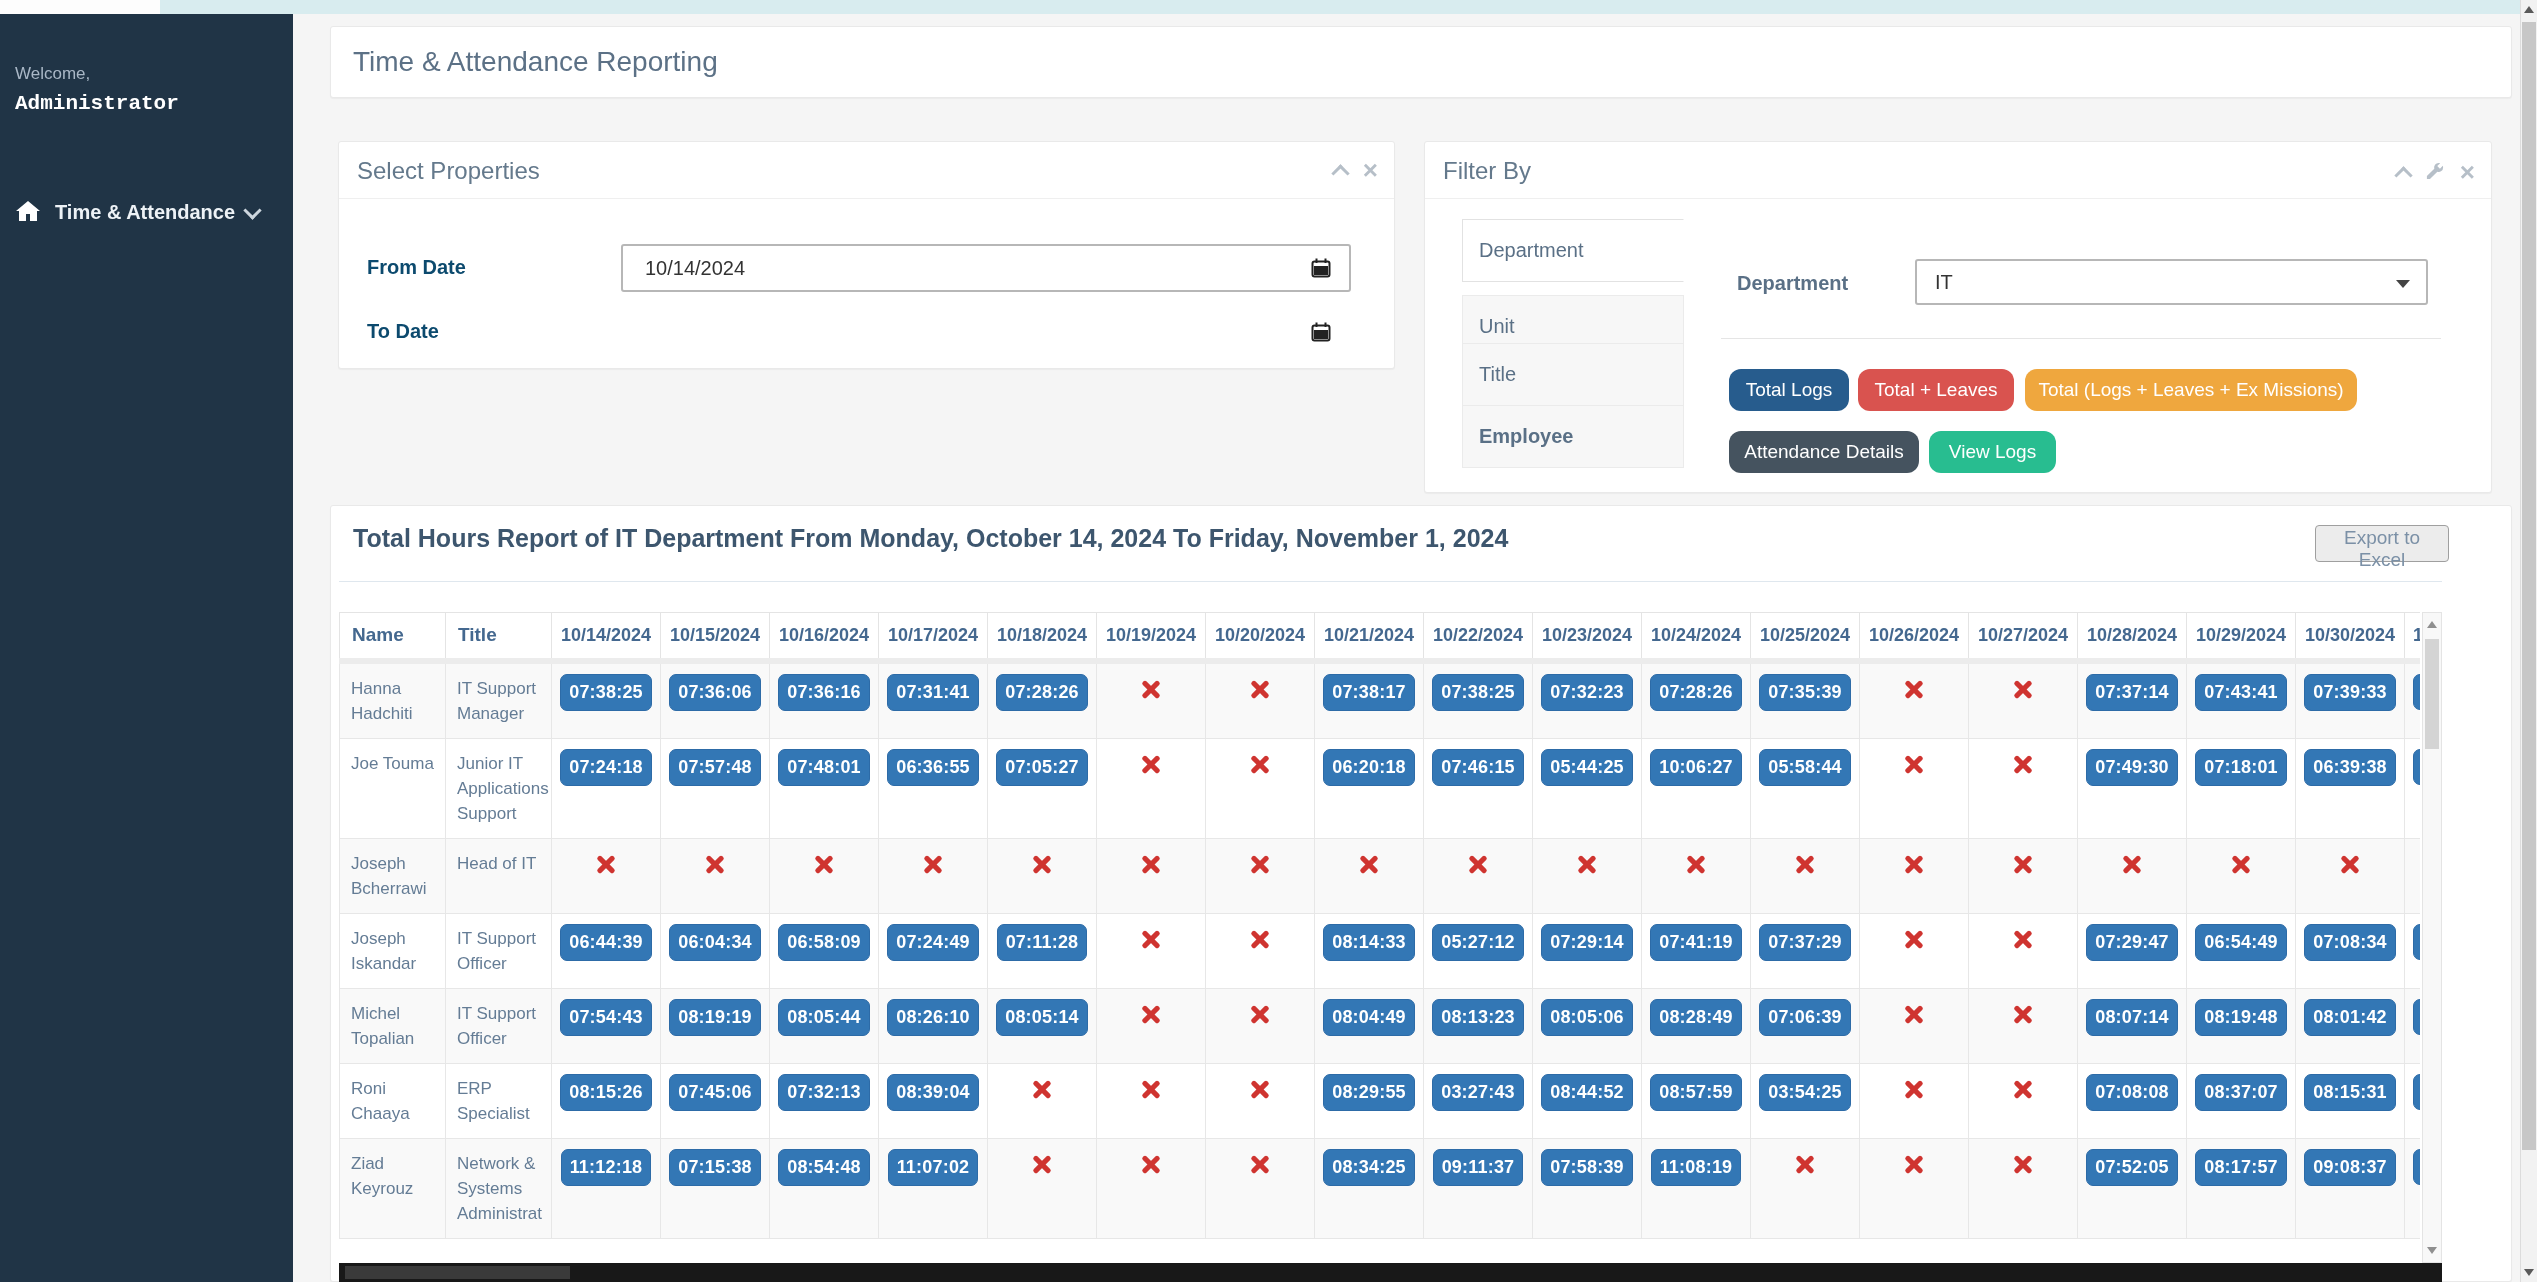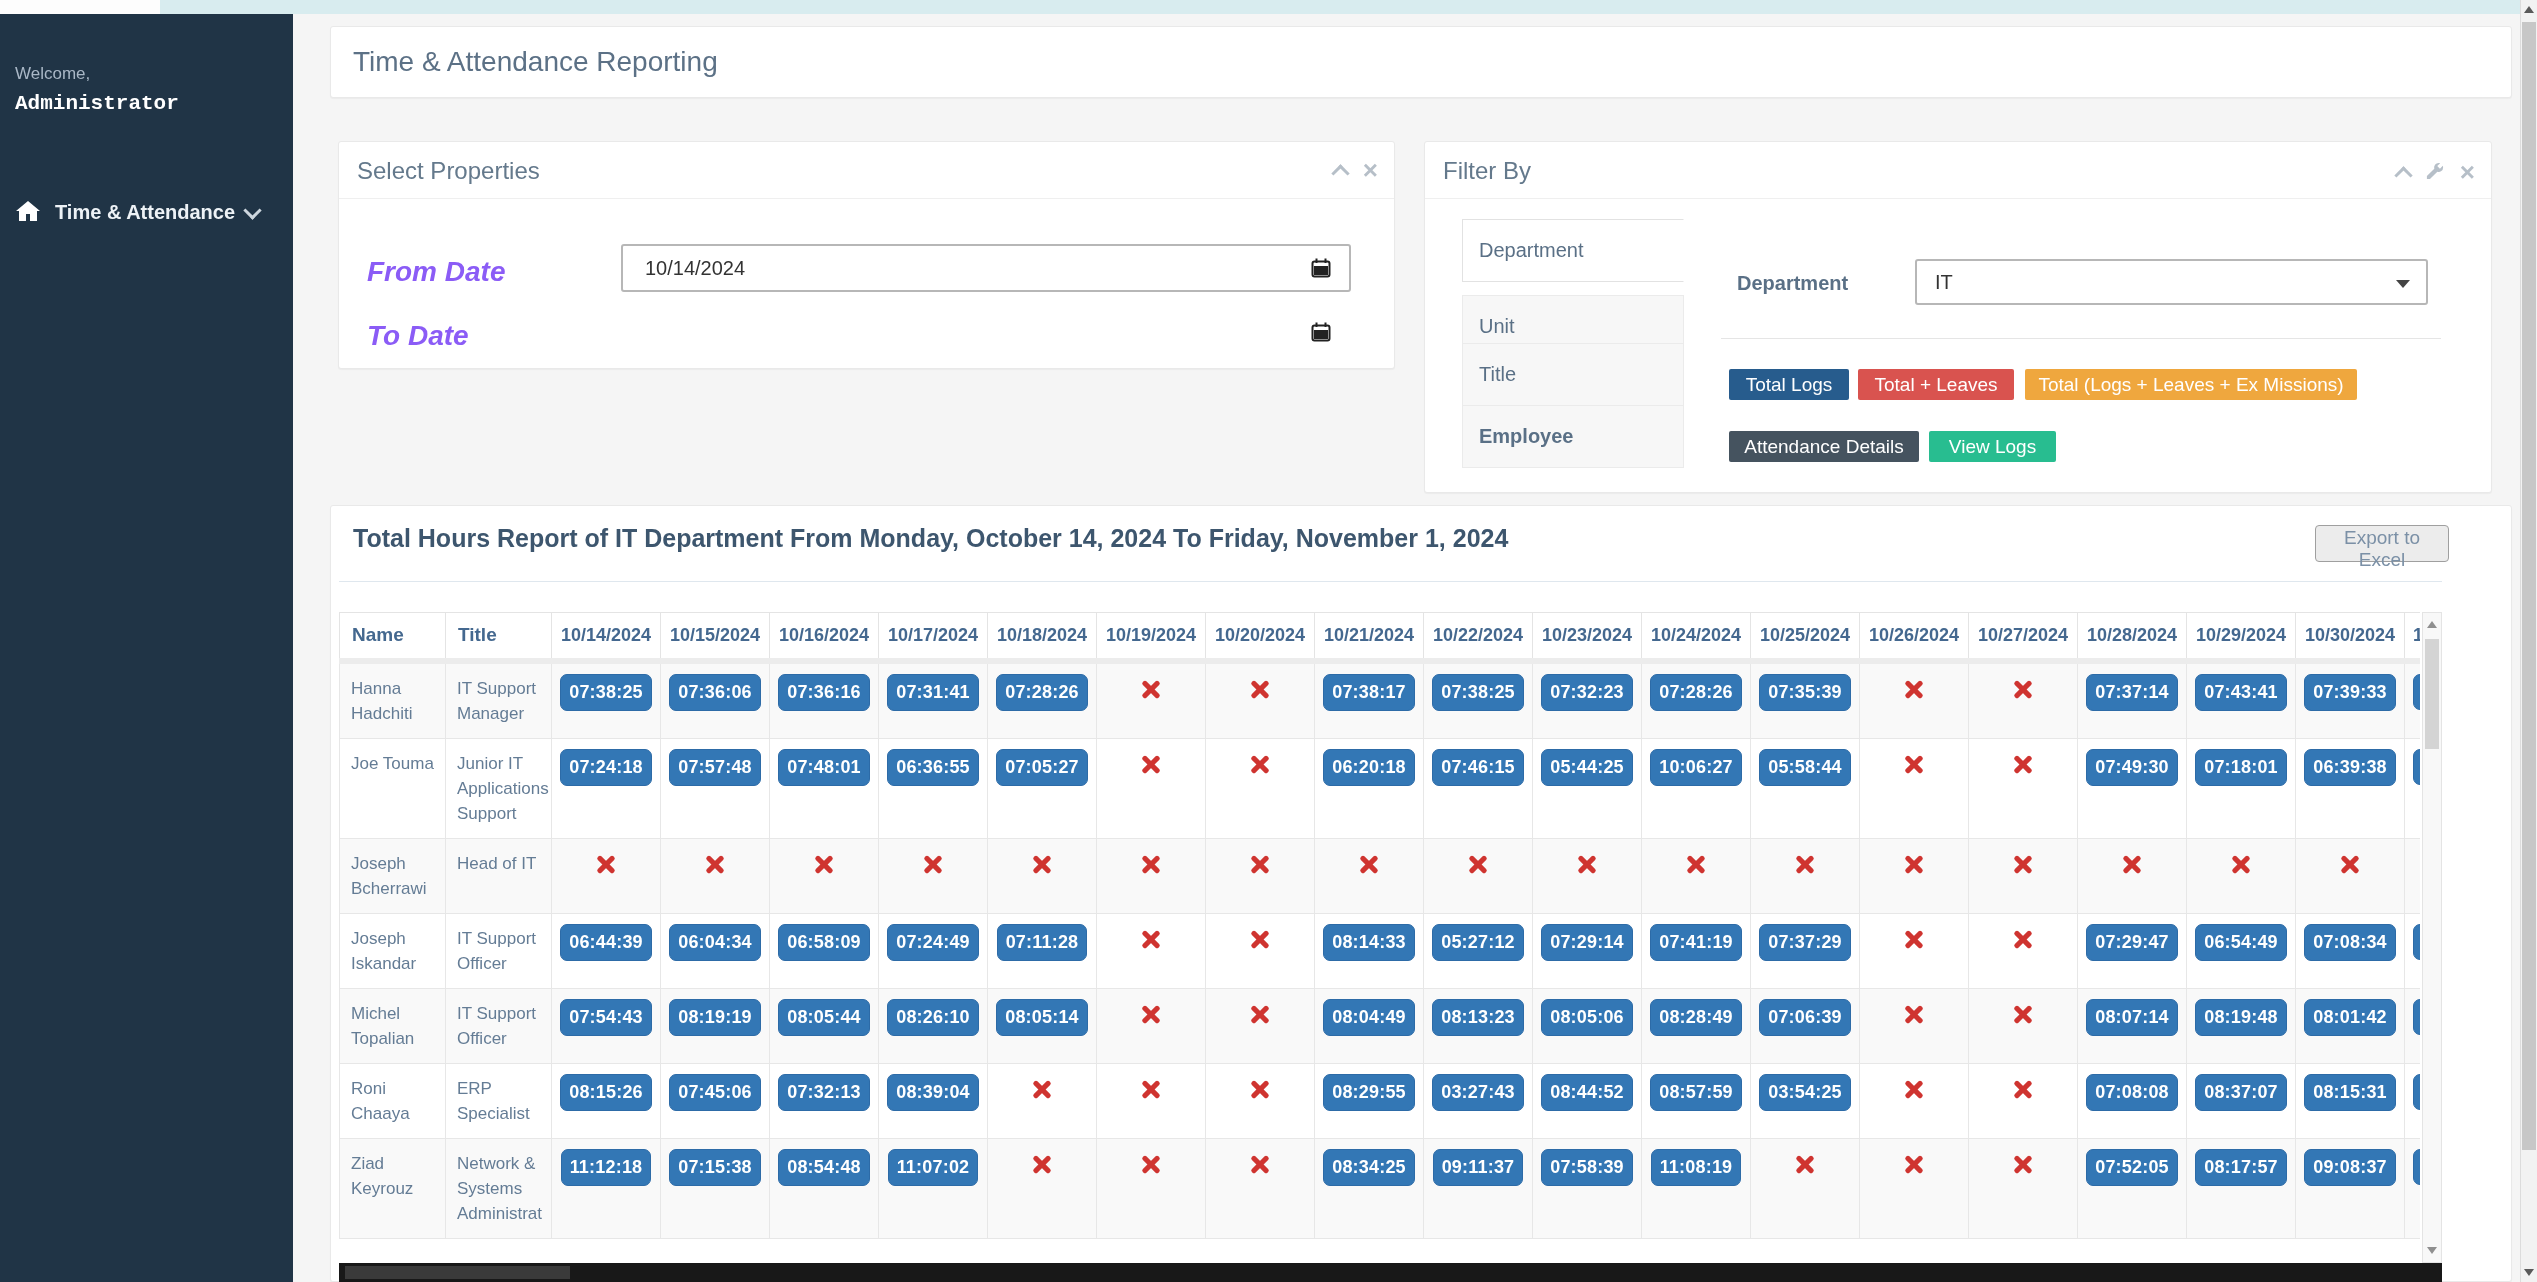--- a/index.html
+++ b/index.html
@@ -29,37 +29,37 @@
   .panel-head{position:absolute;left:0;top:0;right:0;height:56px;border-bottom:1px solid #efefef;}
   .panel-title{position:absolute;left:18px;top:15px;font-size:24px;color:#64798c;}
   .panel-icons{position:absolute;right:16px;top:18px;display:flex;gap:16px;align-items:center;}
   .chev-up{width:10px;height:10px;border-left:3px solid #b6bfc8;border-top:3px solid #b6bfc8;transform:rotate(45deg);margin-top:6px;cursor:pointer;}
   .x-icon{font-size:26px;line-height:20px;color:#b6bfc8;font-weight:bold;cursor:pointer;}
   .x-icon::before{content:"\00d7";}
   .wrench-icon{cursor:pointer;margin-top:2px;}
 
   
   .select-card{left:338px;top:141px;width:1057px;height:228px;}
-  .form-label{position:absolute;font-size:28px;font-weight:bold;color:#8b5cf6;font-style:italic;}
+  .form-label{position:absolute;font-size:20px;font-weight:bold;color:#0c4a6e;}
   .date-input{position:absolute;width:730px;height:48px;border:2px solid #b7b7b7;border-radius:3px;
     font-family:"Liberation Sans",sans-serif;font-size:20px;color:#333;padding:0 44px 0 22px;box-sizing:border-box;background:#fff;}
   .cal-icon{position:absolute;width:20px;height:20px;cursor:pointer;}
 
   
   .filter-card{left:1424px;top:141px;width:1068px;height:352px;}
   .vtab{position:absolute;left:37px;width:222px;height:63px;box-sizing:border-box;background:#f7f7f7;
     border:1px solid #ebebeb;color:#5a7086;font-size:20px;line-height:61px;padding-left:16px;cursor:pointer;}
   .vtab.active{background:#fff;border-color:#e2e2e2;border-right:1px solid #ffffff;z-index:2;}
   .dep-label{position:absolute;left:312px;top:130px;font-size:20px;font-weight:bold;color:#5a7086;}
   .dep-select{position:absolute;left:490px;top:117px;width:513px;height:46px;border:2px solid #b7b7b7;border-radius:3px;
     box-sizing:border-box;background:#fff;font-size:20px;color:#333;line-height:42px;padding-left:18px;cursor:pointer;}
   .sel-arrow{position:absolute;right:16px;top:19px;width:0;height:0;border-left:7px solid transparent;
     border-right:7px solid transparent;border-top:8px solid #444;}
   .f-divider{position:absolute;left:296px;top:196px;width:720px;height:1px;background:#e5e5e5;}
-  .btn{position:absolute;height:31px;border:none;border-radius:2px;color:#fff;font-size:19px;
+  .btn{position:absolute;height:42px;border:none;border-radius:12px;color:#fff;font-size:19px;
     font-family:"Liberation Sans",sans-serif;cursor:pointer;text-align:center;}
 
   
   .report-card{left:330px;top:505px;width:2182px;height:777px;}
   .report-title{position:absolute;left:22px;top:18px;font-size:25px;font-weight:bold;color:#3d566e;}
   .export-btn{position:absolute;right:62px;top:19px;width:134px;height:37px;background:#ececec;border:1px solid #9f9f9f;
     border-radius:4px;font-size:19px;color:#7b90a6;font-family:"Liberation Sans",sans-serif;cursor:pointer;}
   .report-divider{position:absolute;left:8px;top:75px;width:2103px;height:1px;background:#dfe7ee;}
 
   .table-wrap{position:absolute;left:8px;top:106px;width:2081px;height:651px;overflow:hidden;}

